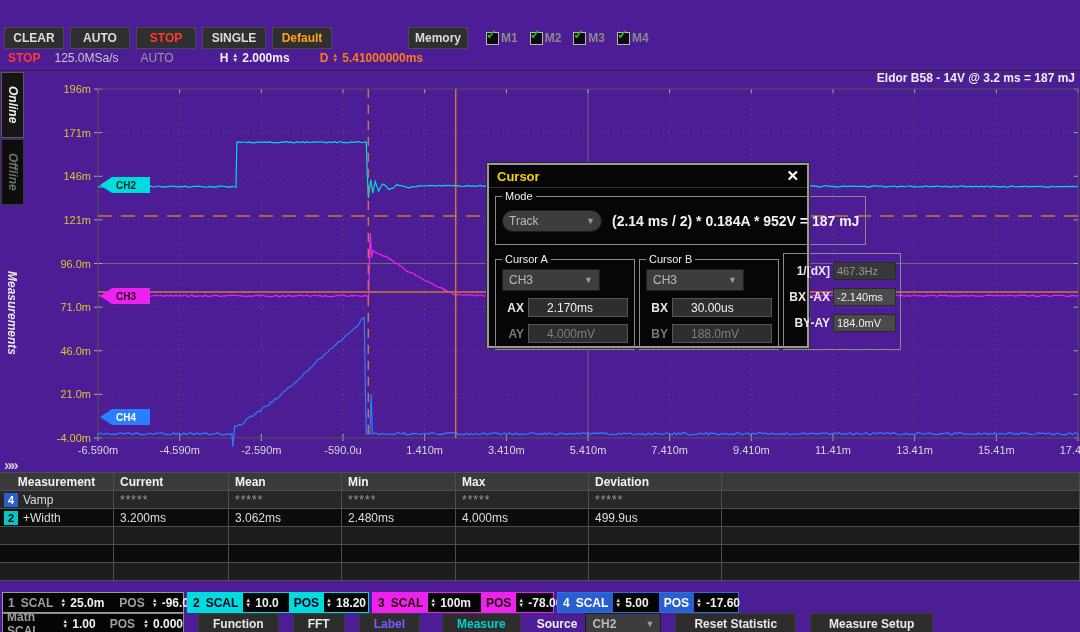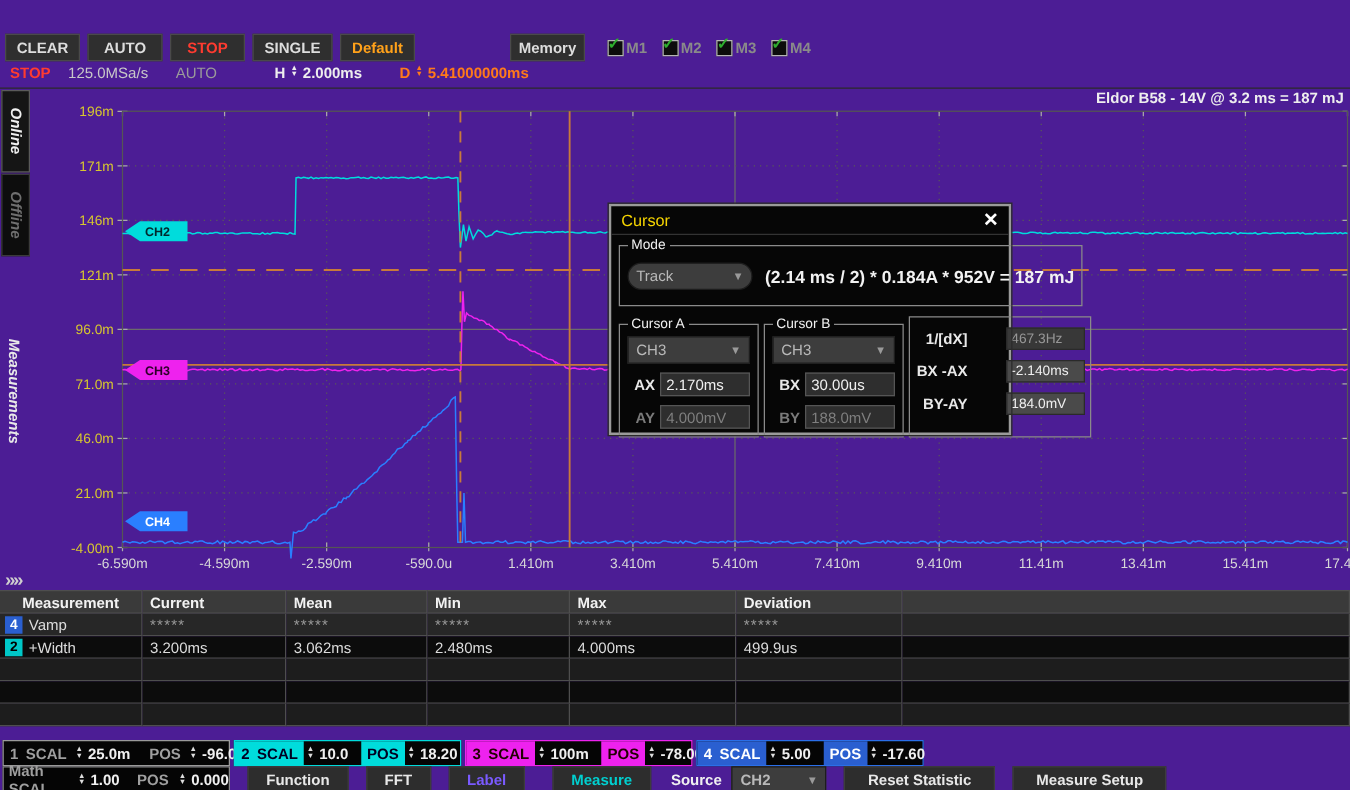--- a/index.html
+++ b/index.html
@@ -31,42 +31,42 @@
   .side-tab{position:absolute;left:1px;width:21px;writing-mode:vertical-rl;text-orientation:sideways;
             display:flex;align-items:center;justify-content:center;font-style:italic;font-weight:bold;font-size:12px;}
   #tab-online{top:2px;height:64px;border:1px solid #5a5a5a;background:#151515;color:#f0f0f0;}
   #tab-offline{top:69px;height:64px;border:1px solid #3a3a3a;background:#0d0d0d;color:#6f6f6f;}
   #tab-meas{top:168px;height:150px;color:#e8e8e8;}
   #expander{position:absolute;left:4px;top:386px;color:#cfcfcf;font-size:15px;font-weight:bold;letter-spacing:-2px;}
   
   #dialog{position:absolute;left:487px;top:93px;width:322px;height:185px;background:#060606;
           border:2px solid #9a9a9a;outline:1px solid #2a2a2a;box-sizing:border-box;z-index:6;}
   #dlg-title{height:22px;display:flex;align-items:center;justify-content:space-between;padding:0 8px;border-bottom:1px solid #333;}
-  #dlg-title .t{color:#f5d400;font-weight:normal;font-size:13px;}
+  #dlg-title .t{color:#f5d400;font-weight:bold;font-size:13px;}
   #dlg-title .x{color:#fff;font-weight:bold;font-size:15px;cursor:default;}
   fieldset{border:1px solid #8a8a8a;margin:2px 6px;padding:2px 6px 6px 6px;}
   legend{font-size:11px;font-weight:normal;color:#f0f0f0;padding:0 3px;}
   .dd{height:20px;background:#3d3d3d;border:1px solid #1d1d1d;color:#b9b9b9;font-size:12px;
       display:flex;align-items:center;justify-content:space-between;padding:0 6px;}
   .dd .car{font-size:9px;color:#9a9a9a;}
   #fs-mode{display:flex;align-items:center;height:34px;}
   #mode-dd{width:86px;border-radius:11px;}
   #formula{margin-left:10px;font-size:14px;font-weight:bold;color:#f2f2f2;white-space:nowrap;}
   #dlg-cols{display:flex;margin:4px 6px 0 6px;}
   #dlg-cols fieldset{margin:4px 4px 0 0;}
   .fs-cur{width:96px;}
   .cur-dd{width:84px;margin-top:2px;}
   .frow{display:flex;align-items:center;margin-top:7px;font-size:12px;}
   .flab{width:22px;text-align:right;margin-right:4px;color:#e8e8e8;font-weight:bold;}
   .flab.dis{color:#7a7a7a;}
   .fval{width:62px;height:17px;background:#2e2e2e;border:1px solid #555;color:#f0f0f0;
-        font-size:12px;display:flex;align-items:center;padding:0 4px;}
+        font-size:12px;display:flex;align-items:center;padding:0 18px;}
   .fval.dis{color:#7f7f7f;}
   #fs-read{width:104px;border:1px solid #8a8a8a;padding:6px 4px;margin:0;}
-  .rrow{display:flex;align-items:center;margin-top:8px;font-size:12px;gap:28px;}
+  .rrow{display:flex;align-items:center;margin-top:8px;font-size:12px;}
   .rrow:first-child{margin-top:2px;}
   .rlab{width:42px;text-align:right;margin-right:3px;color:#e8e8e8;font-weight:bold;white-space:nowrap;}
   .rval{width:55px;height:16px;background:#4a4a4a;border:1px solid #2a2a2a;color:#f0f0f0;
         font-size:11px;display:flex;align-items:center;padding:0 3px;}
   .rval.dim{background:#383838;color:#979797;}
   
   #mtable{position:absolute;left:0;top:472px;width:1080px;font-size:12px;}
   .trow{display:grid;grid-template-columns:114px 115px 113px 114px 133px 133px 1fr;}
   .tcell{border-right:1px solid #4e4e4e;border-bottom:1px solid #4e4e4e;height:17px;
          display:flex;align-items:center;padding:0 6px;overflow:hidden;}

